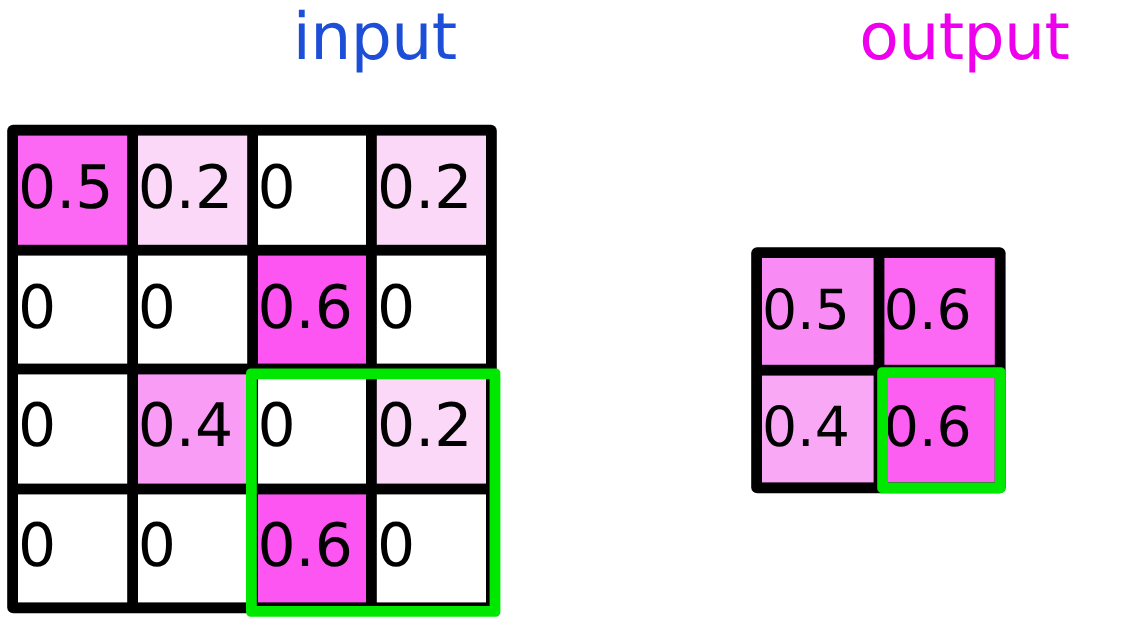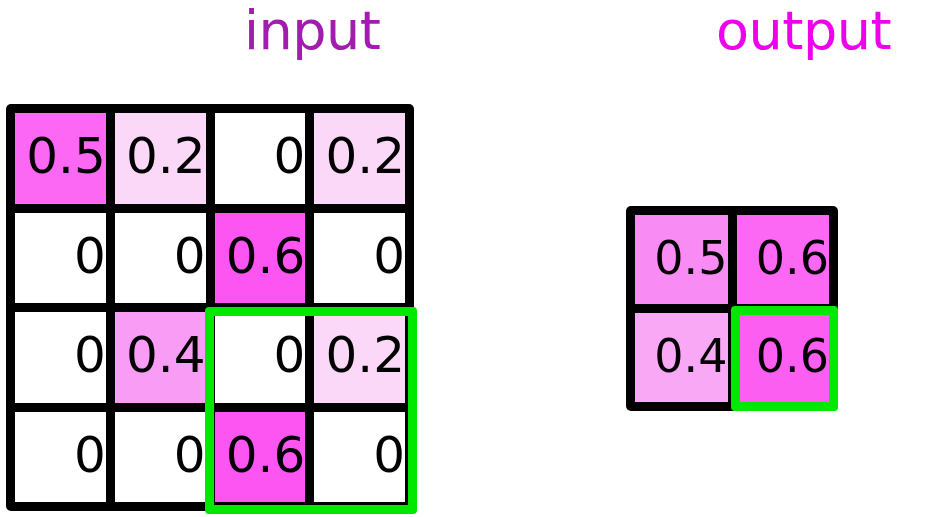--- a/index.html
+++ b/index.html
@@ -33,21 +33,21 @@
     box-sizing: border-box;
     background: #000000;
     border-radius: 5px;
   }
 
   .cell {
     position: absolute;
     box-sizing: border-box;
     display: flex;
     align-items: center;
-    justify-content: flex-end;
+    justify-content: flex-start;
     color: #000000;
     overflow: hidden;
   }
   .cell span {
     display: block;
     line-height: 1;
   }
 
   
   #input-grid {
@@ -94,21 +94,21 @@
   #highlight-output {
     left: 731px;
     top: 306px;
     width: 107px;
     height: 105px;
   }
 </style>
 </head>
 <body>
 
-<div class="title" id="title-input" style="color: #a21caf;">input</div>
+<div class="title" id="title-input" style="color: #1d4ed8;">input</div>
 
 <div class="title" id="title-output" style="color: rgb(238, 0, 238);">output</div>
 
 <div class="grid" id="input-grid">
     <div class="cell" style="left: 9px; top: 9px; width: 90.75px; height: 90.5px; background: rgb(252, 104, 243); color: rgb(0, 0, 0);">
       <span>0.5</span>
     </div>
     <div class="cell" style="left: 108.75px; top: 9px; width: 90.75px; height: 90.5px; background: rgb(251, 216, 247); color: rgb(0, 0, 0);">
       <span>0.2</span>
     </div>

